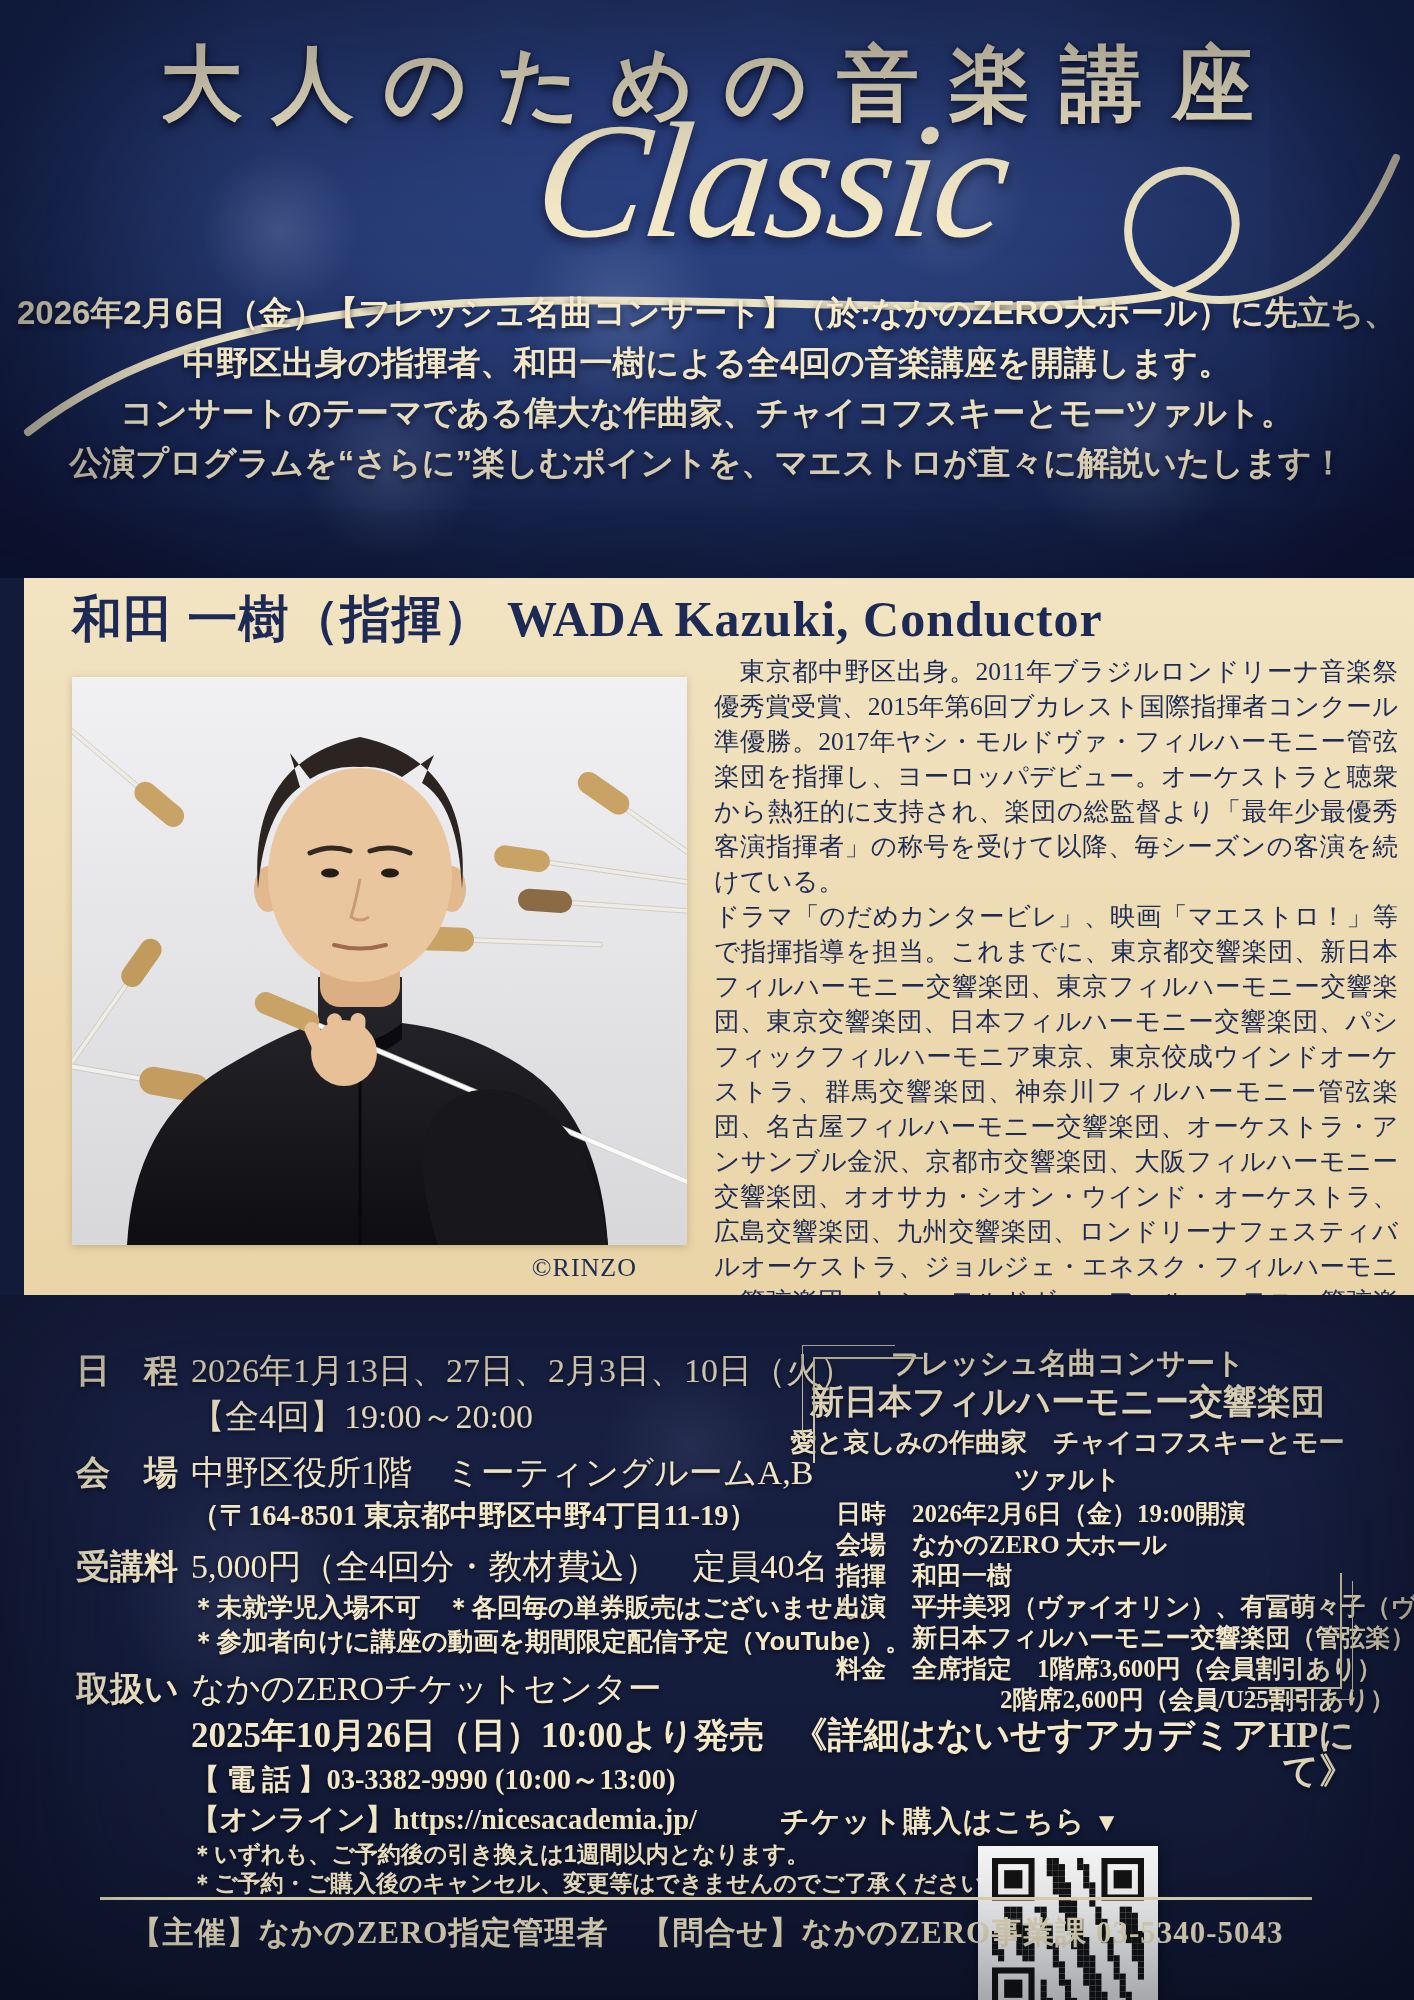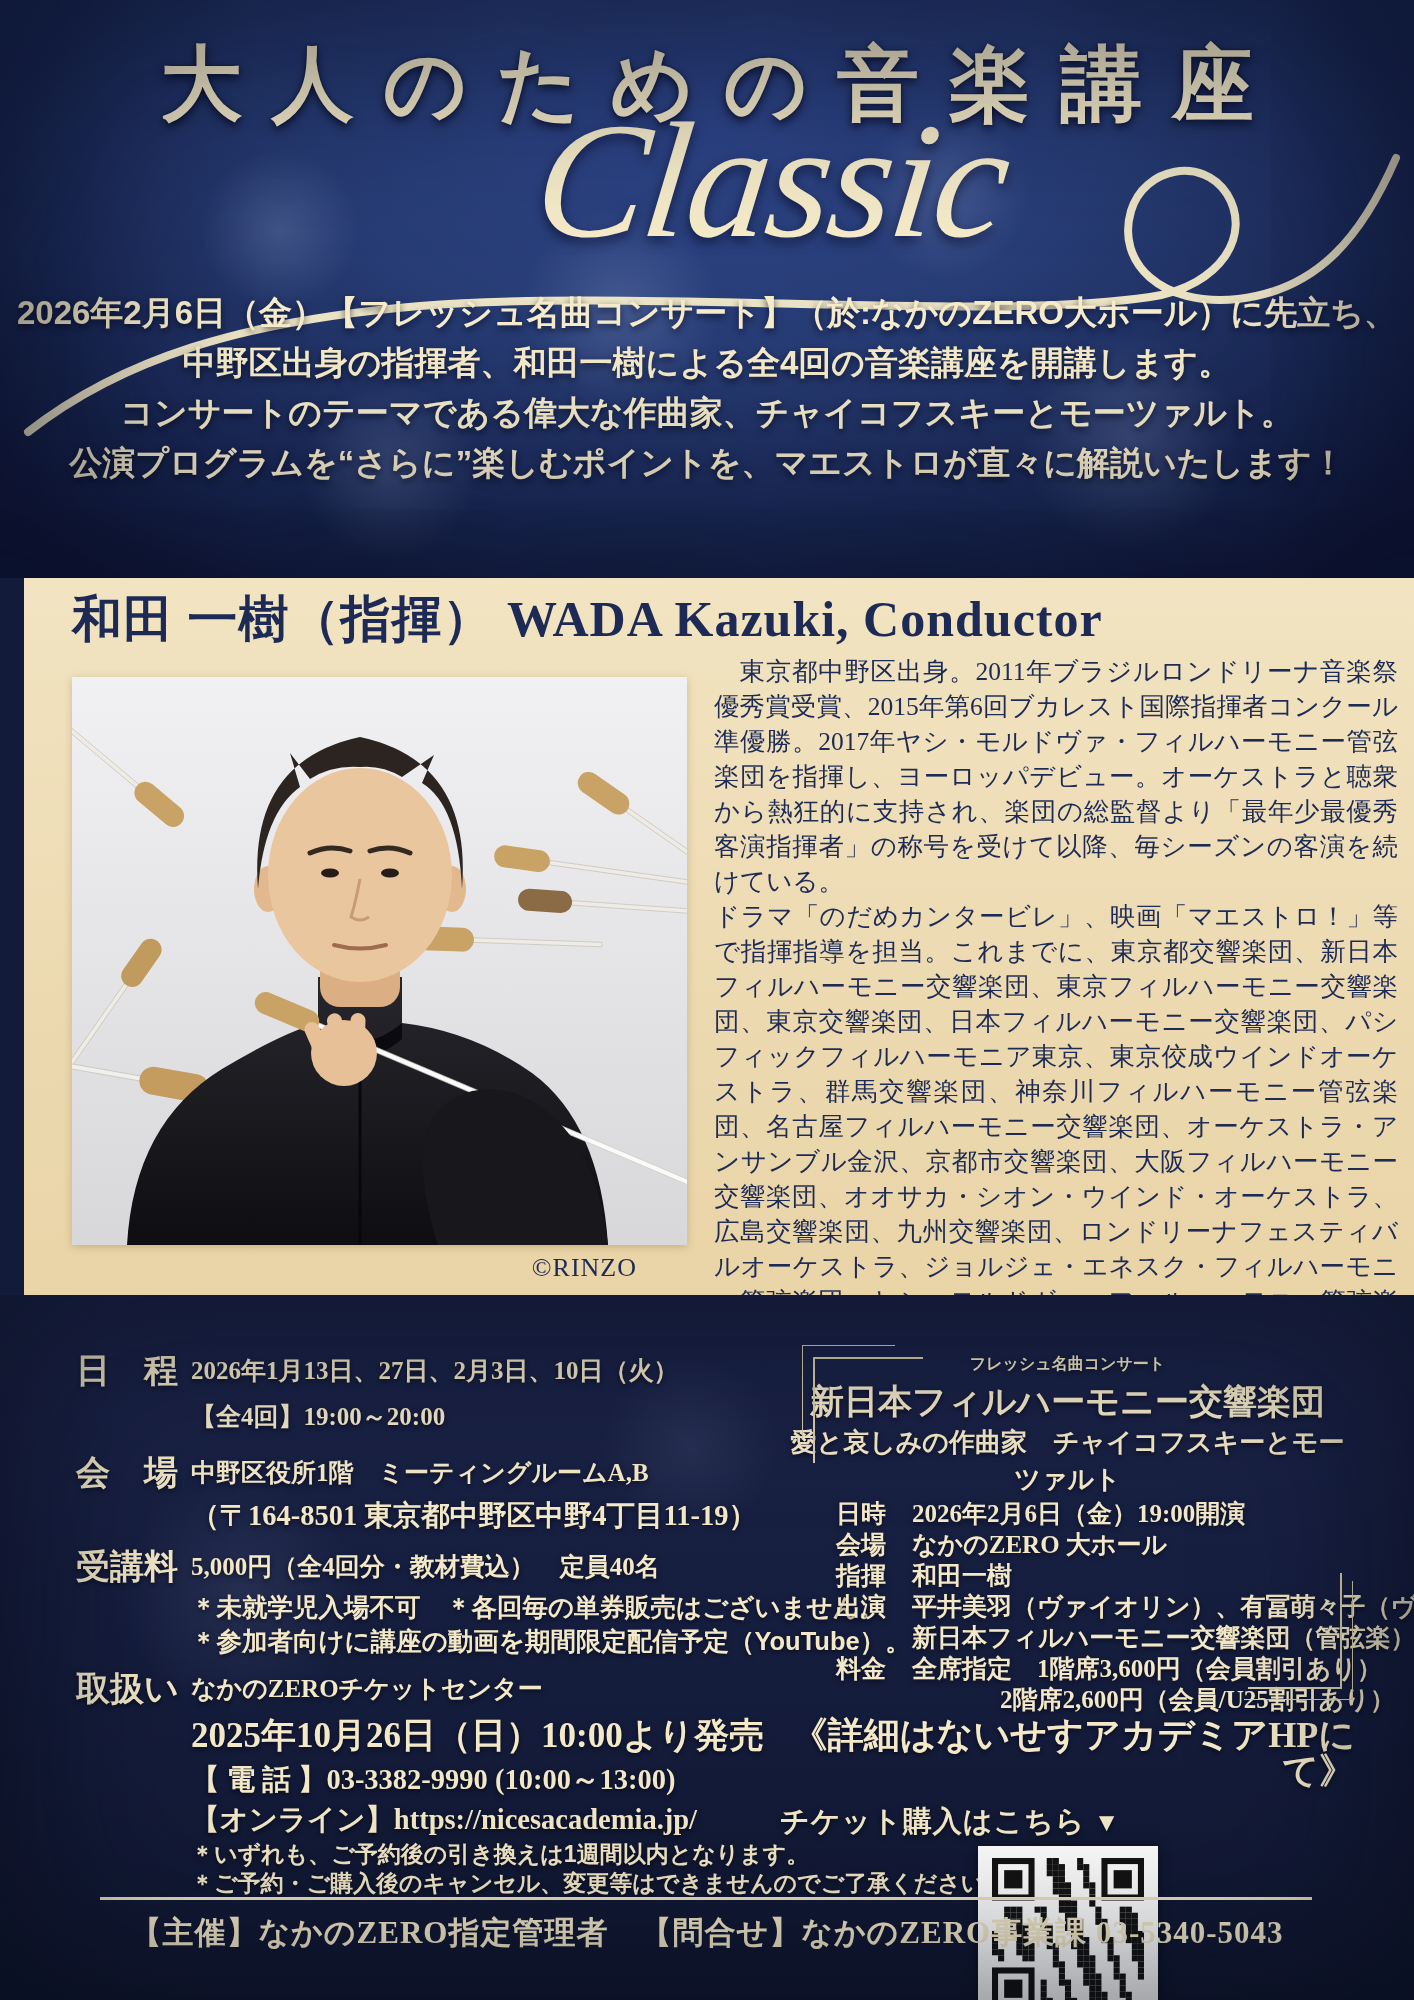--- a/index.html
+++ b/index.html
@@ -41,35 +41,35 @@
   
   .bottom{position:absolute;top:1295px;left:0;width:1414px;height:705px;
       background:linear-gradient(180deg,#1c2449 0%,#161e3f 45%,#101730 100%);}
   .bottom::after{content:"";position:absolute;inset:0;box-shadow:inset 0 0 160px 40px rgba(4,7,20,.5);pointer-events:none;}
 
   .details{position:absolute;top:53px;left:48px;width:760px;color:#f3e8c7;}
   .drow{display:flex;align-items:flex-start;margin-left:28px;}
   .drow.r1{margin-bottom:10px;} .drow.r2{margin-bottom:8px;} .drow.r3{margin-bottom:8px;}
   .dlabel{flex:0 0 115px;font-size:34px;font-weight:bold;line-height:46px;white-space:nowrap;}
   .dval{flex:1;}
-  .v-main{font-size:25px;font-weight:bold;line-height:46px;white-space:nowrap;}
+  .v-main{font-size:34px;font-weight:normal;line-height:46px;white-space:nowrap;}
   .v-date{font-size:35px;font-weight:bold;line-height:48px;white-space:nowrap;}
   .v-sub{font-size:28.5px;font-weight:bold;line-height:40px;white-space:nowrap;}
   .v-note{font-family:"Liberation Sans","DejaVu Sans",sans-serif;font-size:25.5px;font-weight:bold;line-height:34px;white-space:nowrap;}
   .v-note-sm{font-family:"Liberation Sans","DejaVu Sans",sans-serif;font-size:23px;font-weight:bold;line-height:29px;white-space:nowrap;}
   .details,.concert-col{text-shadow:0 2px 5px rgba(0,0,10,.6);}
 
   .concert-col{position:absolute;top:50px;left:780px;width:575px;color:#f3e8c7;}
   .concert-box{position:relative;padding-top:2px;}
   .bracket{position:absolute;pointer-events:none;border-color:#d9cfa9;}
   .tl-outer{left:22px;top:0;width:92px;height:92px;border-left:1px solid #d9cfa9;border-top:1px solid #d9cfa9;}
   .tl-inner{left:33px;top:12px;width:108px;height:104px;border-left:2px solid #d9cfa9;border-top:2px solid #d9cfa9;}
   .br-outer{right:2px;top:236px;width:108px;height:118px;border-right:1px solid #d9cfa9;border-bottom:1px solid #d9cfa9;}
   .br-inner{right:13px;top:228px;width:92px;height:114px;border-right:2px solid #d9cfa9;border-bottom:2px solid #d9cfa9;}
-  .c-series{text-align:center;font-family:"Liberation Sans","DejaVu Sans",sans-serif;font-weight:bold;font-size:16px;line-height:33px;}
+  .c-series{text-align:center;font-family:"Liberation Sans","DejaVu Sans",sans-serif;font-weight:bold;font-size:29px;line-height:33px;}
   .c-orch{text-align:center;font-size:34px;font-weight:bold;line-height:44px;}
   .c-theme{text-align:center;font-family:"Liberation Sans","DejaVu Sans",sans-serif;font-weight:bold;font-size:26px;line-height:37px;}
   .crow{display:flex;padding-left:56px;font-size:25px;line-height:31px;font-weight:bold;}
   .clabel{flex:0 0 62px;margin-right:14px;white-space:nowrap;}
   .cval{white-space:nowrap;}
   .cval .cont{white-space:nowrap;}
   .price-indent{padding-left:88px;white-space:nowrap;}
   .c-note{text-align:right;font-size:36px;font-weight:bold;line-height:36px;margin-top:2px;}
   .cta{text-align:left;font-size:29px;font-weight:bold;line-height:30px;margin-top:17px;letter-spacing:1px;}
   .cta .tri{font-size:26px;}

